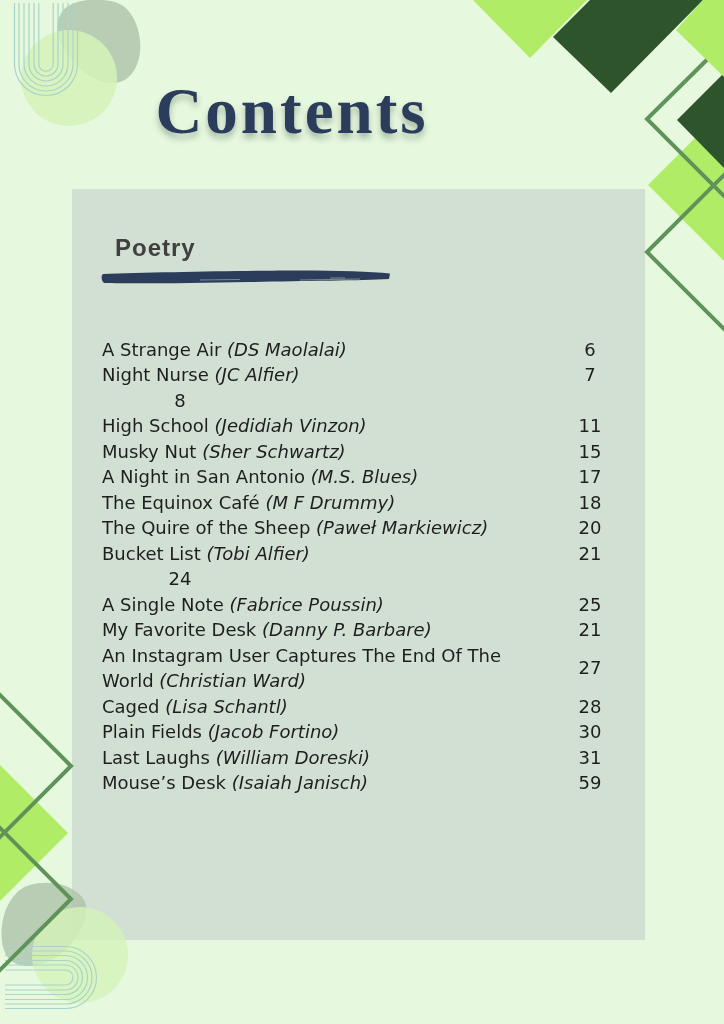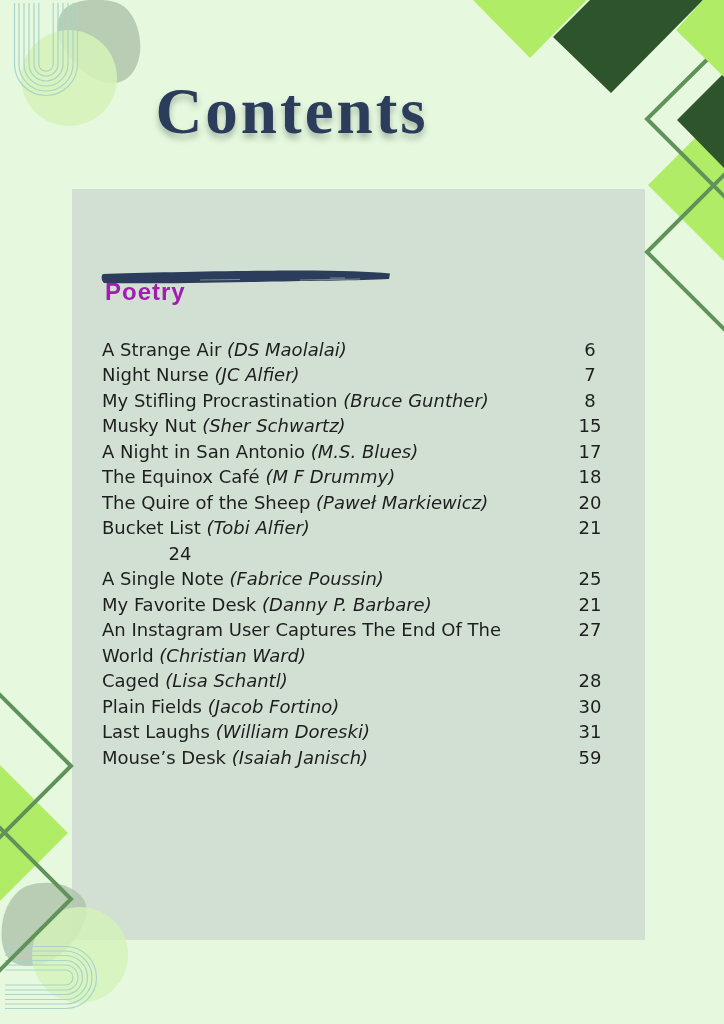--- a/index.html
+++ b/index.html
@@ -18,34 +18,34 @@
   }
   .page-title {
     position: absolute; left: 0; top: 79px; width: 581px; box-sizing: border-box;
     padding-left: 3px; text-align: center;
     font-family: "Liberation Serif", serif; font-weight: bold;
     font-size: 65px; line-height: 65px; letter-spacing: 3px;
     color: #2b3d5b;
     text-shadow: 0 5px 6px rgba(50, 70, 60, 0.35);
   }
   .section-heading {
-    position: absolute; left: 105px; top: 236px;
+    position: absolute; left: 115px; top: 236px;
     font-family: "Liberation Sans", sans-serif; font-weight: bold;
-    font-size: 24px; line-height: 24px; letter-spacing: 1px; color: #a21caf; margin-top: 44px;
+    font-size: 24px; line-height: 24px; letter-spacing: 1px; color: #404040;
   }
   .brush {
     position: absolute; left: 0; top: 0; width: 724px; height: 1024px;
     pointer-events: none;
   }
   .toc {
     position: absolute; left: 102px; top: 336.5px; width: 528px;
     font-family: "DejaVu Sans", sans-serif;
     font-size: 18px; line-height: 25.5px; color: #1e1e1e;
   }
-  .row { display: flex; align-items: flex-start; }
+  .row { display: flex; align-items: center; }
   .entry-text { width: 410px; }
   .author { font-style: italic; }
   .page-num { margin-left: 58px; width: 40px; text-align: center; }
 </style>
 </head>
 <body>
 
 <div class="card"></div>
 
 <svg class="decor" viewBox="0 0 724 1024" xmlns="http://www.w3.org/2000/svg">
@@ -102,22 +102,25 @@
 <div class="toc">
   <div class="row">
     <div class="entry-text"><span>A Strange Air</span> <span class="author">(DS Maolalai)</span></div>
     <div class="page-num">6</div>
   </div>
   <div class="row">
     <div class="entry-text"><span>Night Nurse</span> <span class="author">(JC Alfier)</span></div>
     <div class="page-num">7</div>
   </div>
   <div class="row">
-    <div class="entry-text"><span>My Stifling Procrastination</span> <span class="author">(Bruce Gunther)</span></div>
     <div class="page-num">8</div>
+  </div>
+  <div class="row">
+    <div class="entry-text"><span>High School</span> <span class="author">(Jedidiah Vinzon)</span></div>
+    <div class="page-num">11</div>
   </div>
   <div class="row">
     <div class="entry-text"><span>Musky Nut</span> <span class="author">(Sher Schwartz)</span></div>
     <div class="page-num">15</div>
   </div>
   <div class="row">
     <div class="entry-text"><span>A Night in San Antonio</span> <span class="author">(M.S. Blues)</span></div>
     <div class="page-num">17</div>
   </div>
   <div class="row">

